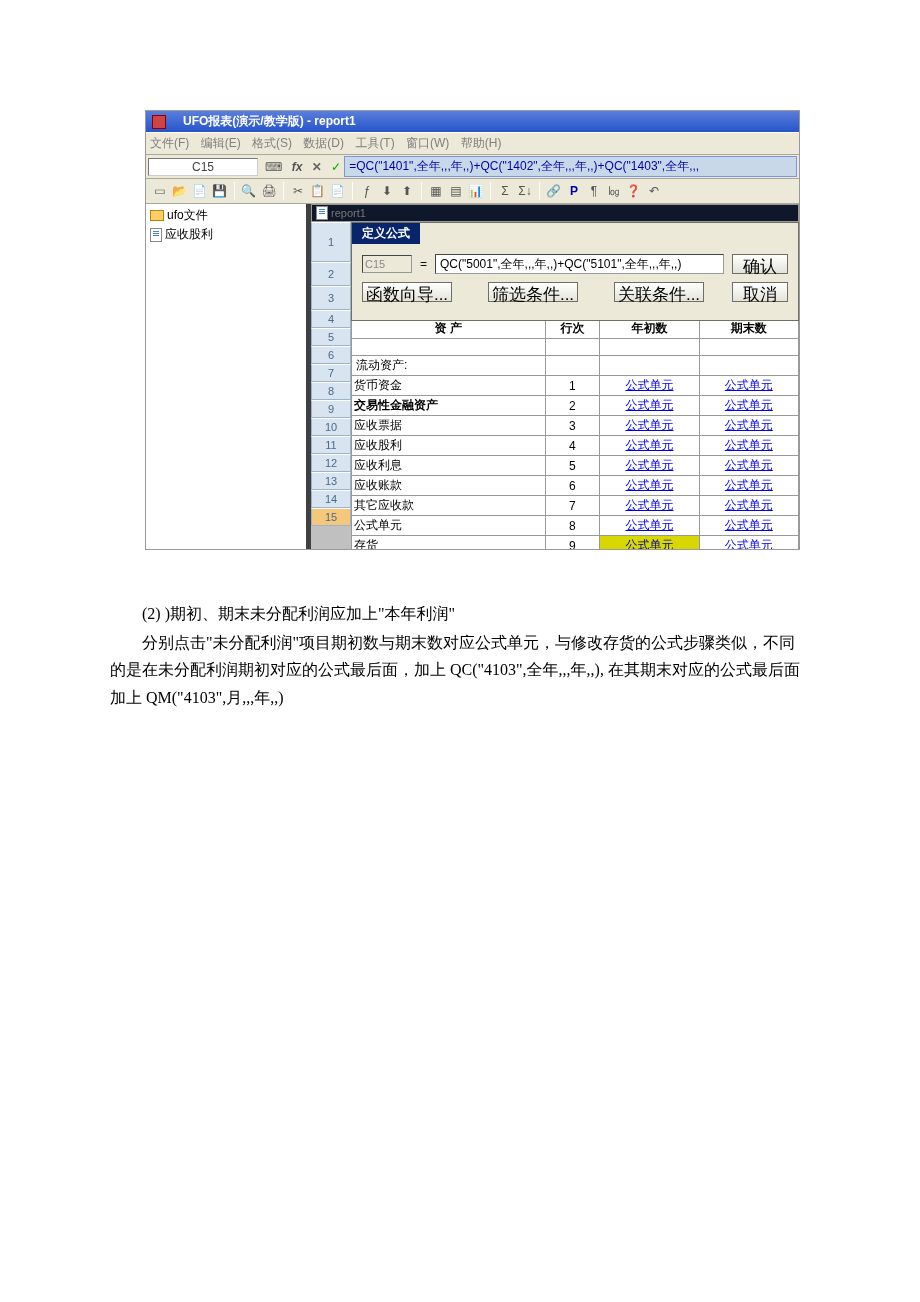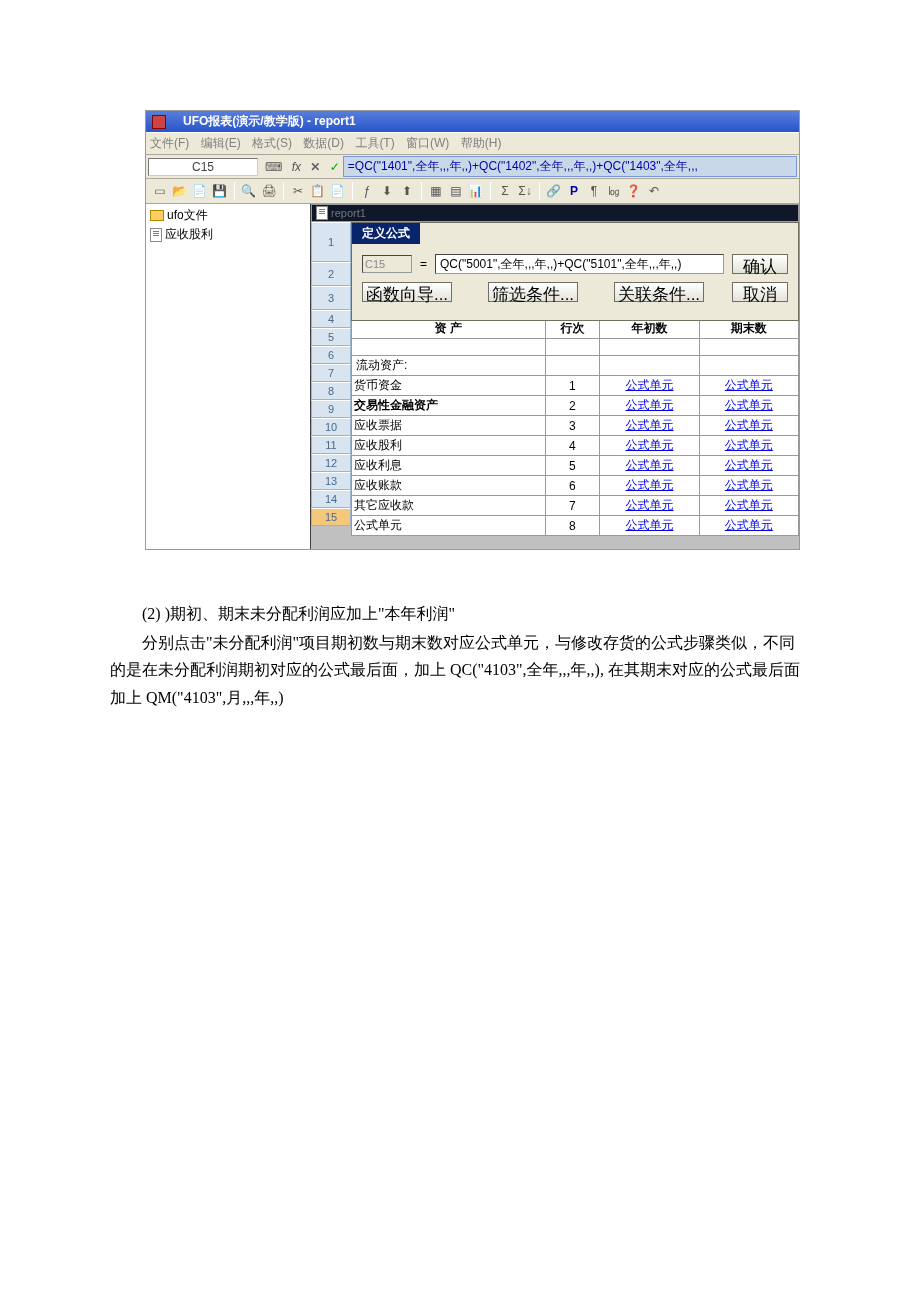--- a/index.html
+++ b/index.html
@@ -5,29 +5,29 @@
 * { box-sizing: border-box; margin: 0; padding: 0; }
 body { font-family: "SimSun", "Microsoft YaHei", sans-serif; font-size: 12px; background: #fff; width: 920px; }
 .screenshot { margin: 110px 0 0 145px; width: 655px; border: 1px solid #999; background: #ece9d8; }
 .titlebar { background: linear-gradient(to bottom, #5a7edc, #2754c9); color: #fff; padding: 2px 6px; font-size: 12px; font-weight: bold; display: flex; align-items: center; gap: 13px; }
 .titlebar-icon { width: 14px; height: 14px; background: #c44; margin-right: 4px; display: inline-block; border: 1px solid #800; }
 .menubar { background: #ece9d8; padding: 2px 4px; border-top: 1px solid #fff; }
 .menubar span { margin-right: 8px; color: #808080; cursor: default; }
 .formulabar { display: flex; align-items: center; background: #ece9d8; border-top: 1px solid #aca899; border-bottom: 1px solid #aca899; padding: 1px 2px; }
 .cellref { width: 110px; background: #fff; border: 1px inset #ccc; text-align: center; padding: 1px; margin-right: 4px; color: #444; }
 .fx-icons span { margin: 0 3px; color: #555; font-family: Arial; }
-.fx-icons .fx { font-style: italic; font-weight: normal; }
+.fx-icons .fx { font-style: italic; font-weight: bold; }
 .fx-icons .x { color: #666; font-weight: bold; }
 .fx-icons .chk { color: #0a0; }
 .formula-input { flex: 1; background: #c8d8e8; border: 1px solid #7a96df; padding: 1px 4px; color: #00a; font-size: 12px; overflow: hidden; white-space: nowrap; }
 .toolbar { background: #ece9d8; padding: 3px 6px; border-bottom: 1px solid #aca899; display: flex; align-items: center; gap: 4px; }
 .toolbar .tb-icon { width: 16px; height: 16px; display: inline-flex; align-items: center; justify-content: center; color: #555; font-size: 12px; }
 .toolbar .sep { width: 1px; height: 18px; background: #aca899; margin: 0 2px; border-right: 1px solid #fff; }
 .main-area { display: flex; height: 345px; }
-.sidebar { width: 165px; background: #fff; border-right: 1px solid #404040; padding: 2px; }
+.sidebar { width: 165px; background: #fff; border-right: 5px solid #404040; padding: 2px; }
 .tree-item { display: flex; align-items: center; padding: 1px 2px; font-size: 12px; }
 .folder-icon { width: 14px; height: 11px; background: #fc6; border: 1px solid #a80; margin-right: 3px; }
 .doc-icon { width: 12px; height: 14px; background: #fff; border: 1px solid #888; margin-right: 3px; position: relative; }
 .doc-icon::before { content: ""; position: absolute; top: 2px; left: 2px; width: 6px; height: 1px; background: #48c; box-shadow: 0 2px #48c, 0 4px #48c; }
 .content { flex: 1; background: #c0c0c0; overflow: hidden; }
 .inner-title { background: #0f172a; border: 1px solid #999; padding: 1px 4px; font-size: 11px; color: #777; display: flex; align-items: center; margin: 0; }
 .spreadsheet { display: flex; }
 .row-headers { display: flex; flex-direction: column; }
 .row-headers .rh { width: 40px; height: 18px; background: #d8e4f0; border: 1px solid #9db3c9; border-top: 1px solid #fff; text-align: center; color: #4a6a8a; font-size: 11px; line-height: 16px; }
 .row-headers .rh.sel { background: #f5c77a; }
@@ -241,20 +241,26 @@
                   <td>7</td>
                   <td class="link-cell">公式单元</td>
                   <td class="link-cell">公式单元</td>
                 </tr>
             <tr>
                   <td class="left">公式单元</td>
                   <td>8</td>
                   <td class="link-cell">公式单元</td>
                   <td class="link-cell">公式单元</td>
                 </tr>
+            <tr>
+                  <td class="left">存货</td>
+                  <td>9</td>
+                  <td class="link-cell hl">公式单元</td>
+                  <td class="link-cell">公式单元</td>
+                </tr>
           </tbody>
             </table>
         </div>
       </div>
     </div>
   </div>
 </div>
 
 <div class="doc-text">
   <p class="indent">(2) )期初、期末未分配利润应加上"本年利润"</p>

